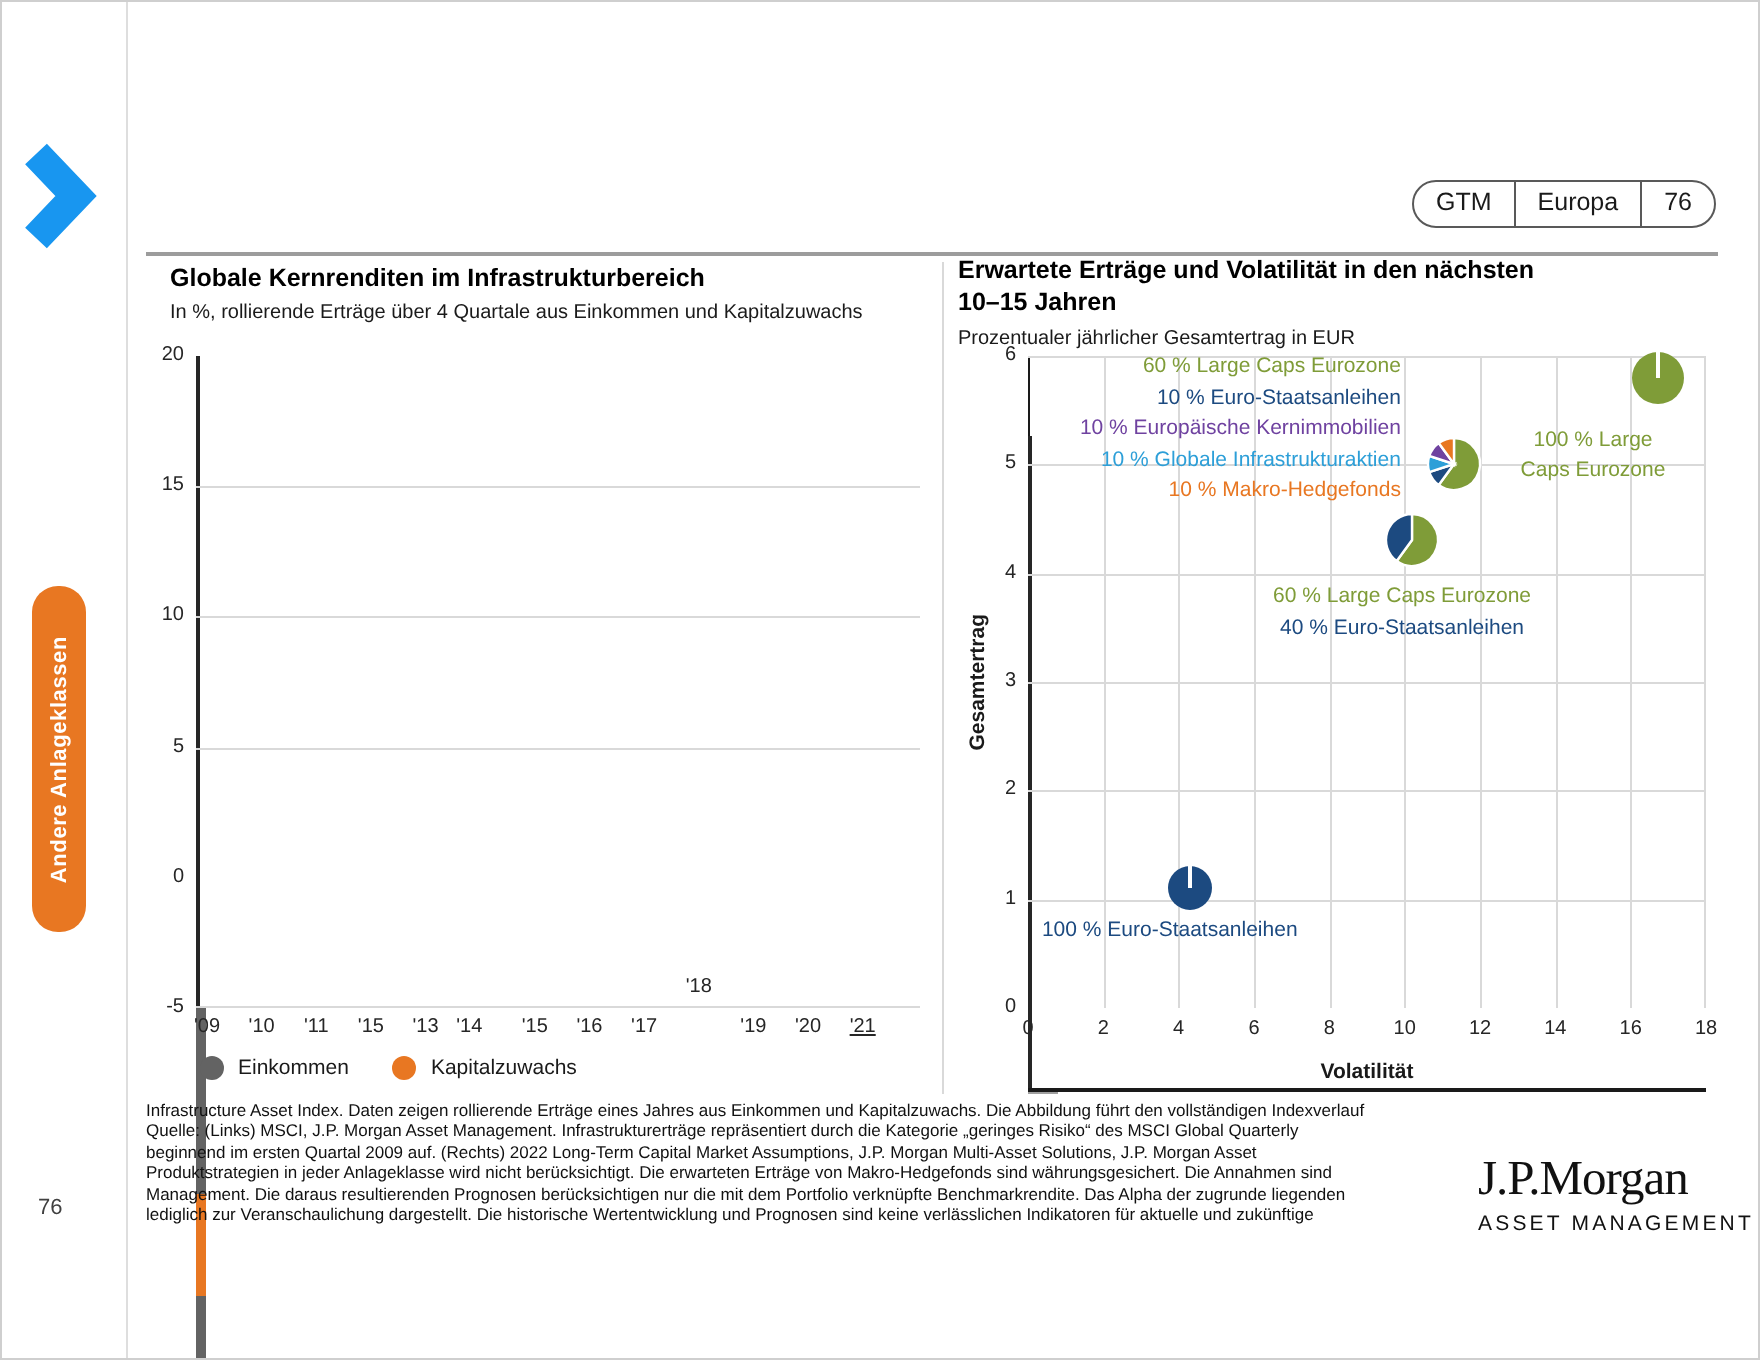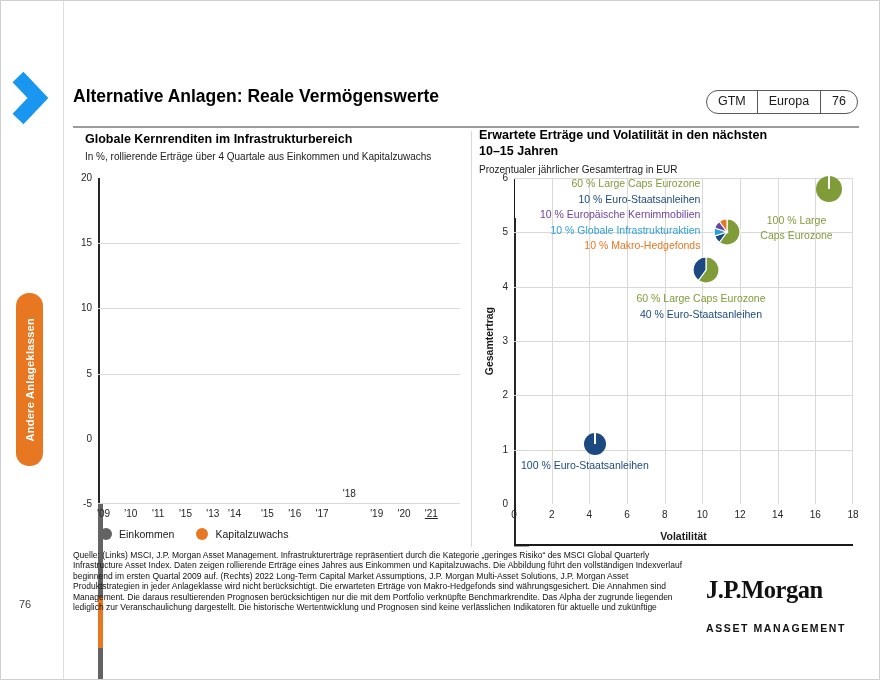--- a/index.html
+++ b/index.html
@@ -26,23 +26,23 @@
   #bar-plot{left:97px;top:177px;width:362px;height:326px;}
   #scatter-plot{left:513px;top:177px;width:339px;height:326px;}
   .divider{left:470px;top:130px;width:1px;height:416px;background:#d9d9d9;}
   .legend{left:99px;top:527px;display:flex;gap:22px;align-items:center;}
   .legend .item{display:flex;align-items:center;gap:7px;font-size:10.5px;color:#1a1a1a;}
   .legend .dot{width:12px;height:12px;border-radius:50%;display:inline-block;}
   .rc-ylabel{left:481px;top:177px;height:326px;width:14px;display:flex;align-items:center;justify-content:center;}
   .rc-ylabel span{writing-mode:vertical-rl;transform:rotate(180deg);font-size:10.5px;font-weight:bold;white-space:nowrap;}
   .rc-xlabel{left:513px;top:529px;width:339px;text-align:center;font-size:10.5px;font-weight:bold;}
   .footer{left:72px;top:549px;font-size:8.5px;line-height:10.4px;color:#111;white-space:nowrap;}
-  .logo{left:705px;top:575px;font-weight:bold;}
+  .logo{left:738px;top:575px;}
   .logo .brand{font-family:"Liberation Serif",serif;font-size:24.5px;color:#111;letter-spacing:-.5px;}
-  .logo .division{font-size:10.5px;letter-spacing:1.6px;color:#111;margin-top:18px;}
+  .logo .division{font-size:10.5px;letter-spacing:1.6px;color:#111;margin-top:2px;}
   .gl{position:absolute;background:#d9d9d9;}
   .tick-label{position:absolute;font-size:10px;color:#262626;}
   .ann{position:absolute;font-size:10.5px;line-height:15.5px;white-space:nowrap;z-index:4;}
 </style>
 </head>
 <body>
 
 <div class="page">
 
   <svg class="abs" style="left:10px;top:70px;" width="38" height="54" viewBox="0 0 38 54">
@@ -50,21 +50,20 @@
   </svg>
 
   <div class="abs vline"></div>
 
   <div class="abs side-tab">
     <span>Andere Anlageklassen</span>
   </div>
 
   <div class="abs pagenum">76</div>
 
-  <div class="abs hdr-title">Alternative Anlagen: Reale Vermögenswerte</div>
 
   <div class="abs badge">
     <span class="cell">GTM</span>
     <span class="cell">Europa</span>
     <span class="cell">76</span>
   </div>
 
   <div class="abs hdr-rule"></div>
 
   <div class="abs c-title lc-title">Globale Kernrenditen im Infrastrukturbereich</div>
@@ -197,22 +196,22 @@
         <div style="color: rgb(127, 156, 56);">60 % Large Caps Eurozone</div>
         <div style="color: rgb(28, 74, 128);">40 % Euro-Staatsanleihen</div>
       </div>
       <div class="ann" style="top: 279.817px; left: 6.96833px;">
         <div style="color: rgb(28, 74, 128);">100 % Euro-Staatsanleihen</div>
       </div>
     </div>
   <div class="abs rc-xlabel">Volatilität</div>
 
   <div class="abs footer" id="footer">
+      <div>Infrastructure Asset Index. Daten zeigen rollierende Erträge eines Jahres aus Einkommen und Kapitalzuwachs. Die Abbildung führt den vollständigen Indexverlauf</div>
       <div>Quelle: (Links) MSCI, J.P. Morgan Asset Management. Infrastrukturerträge repräsentiert durch die Kategorie „geringes Risiko“ des MSCI Global Quarterly</div>
-      <div>Infrastructure Asset Index. Daten zeigen rollierende Erträge eines Jahres aus Einkommen und Kapitalzuwachs. Die Abbildung führt den vollständigen Indexverlauf</div>
       <div>beginnend im ersten Quartal 2009 auf. (Rechts) 2022 Long-Term Capital Market Assumptions, J.P. Morgan Multi-Asset Solutions, J.P. Morgan Asset</div>
       <div>Produktstrategien in jeder Anlageklasse wird nicht berücksichtigt. Die erwarteten Erträge von Makro-Hedgefonds sind währungsgesichert. Die Annahmen sind</div>
       <div>Management. Die daraus resultierenden Prognosen berücksichtigen nur die mit dem Portfolio verknüpfte Benchmarkrendite. Das Alpha der zugrunde liegenden</div>
       <div>lediglich zur Veranschaulichung dargestellt. Die historische Wertentwicklung und Prognosen sind keine verlässlichen Indikatoren für aktuelle und zukünftige</div>
     </div>
 
   <div class="abs logo">
     <div class="brand">J.P.Morgan</div>
     <div class="division">ASSET MANAGEMENT</div>
   </div>

